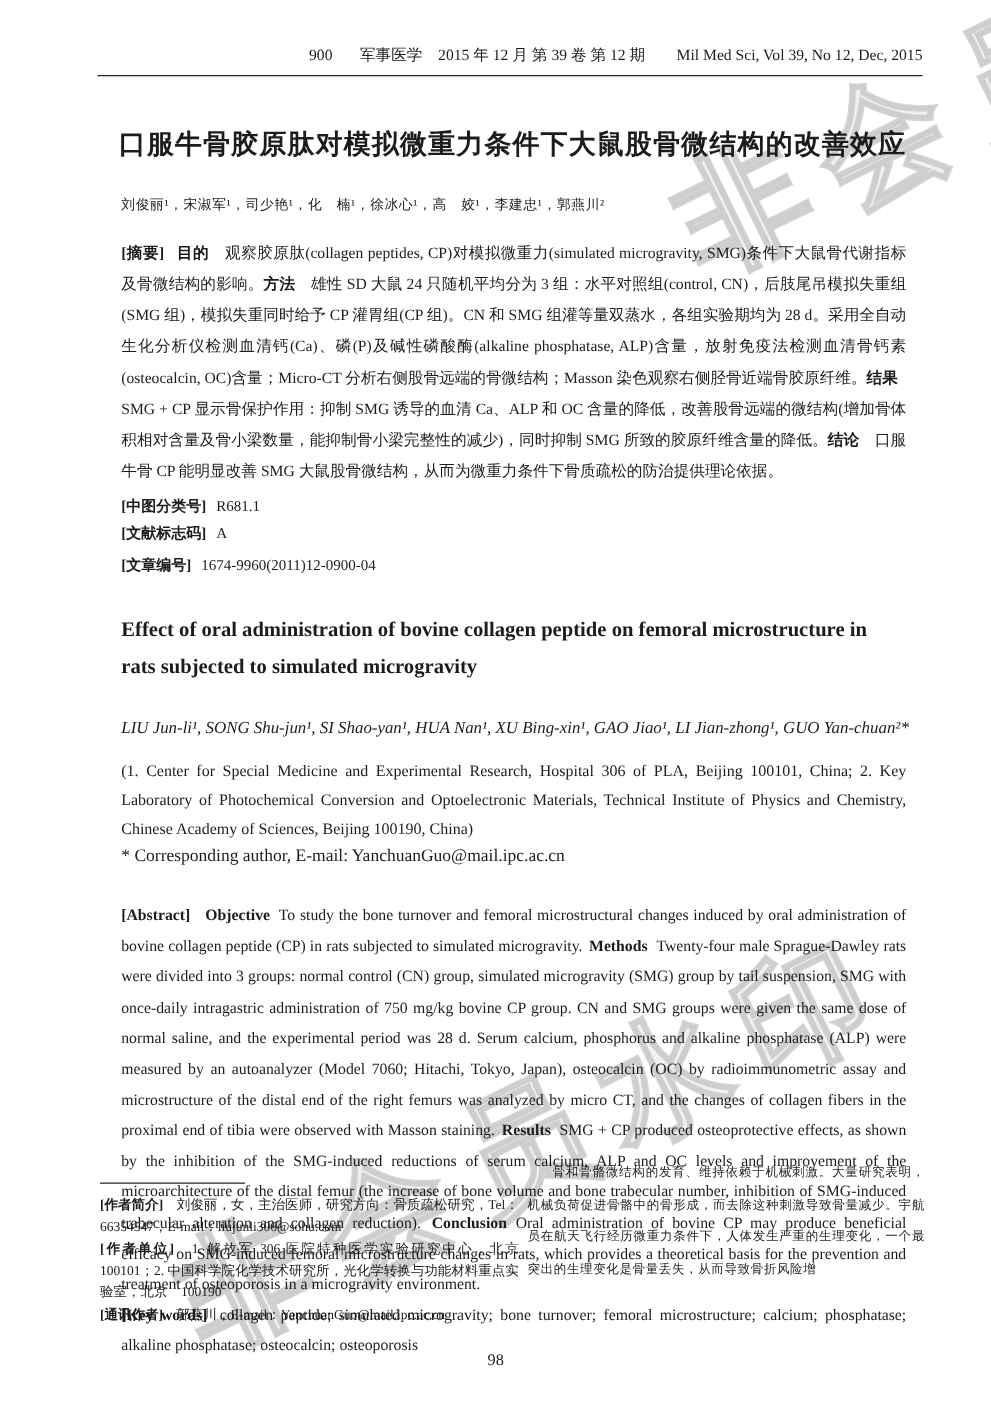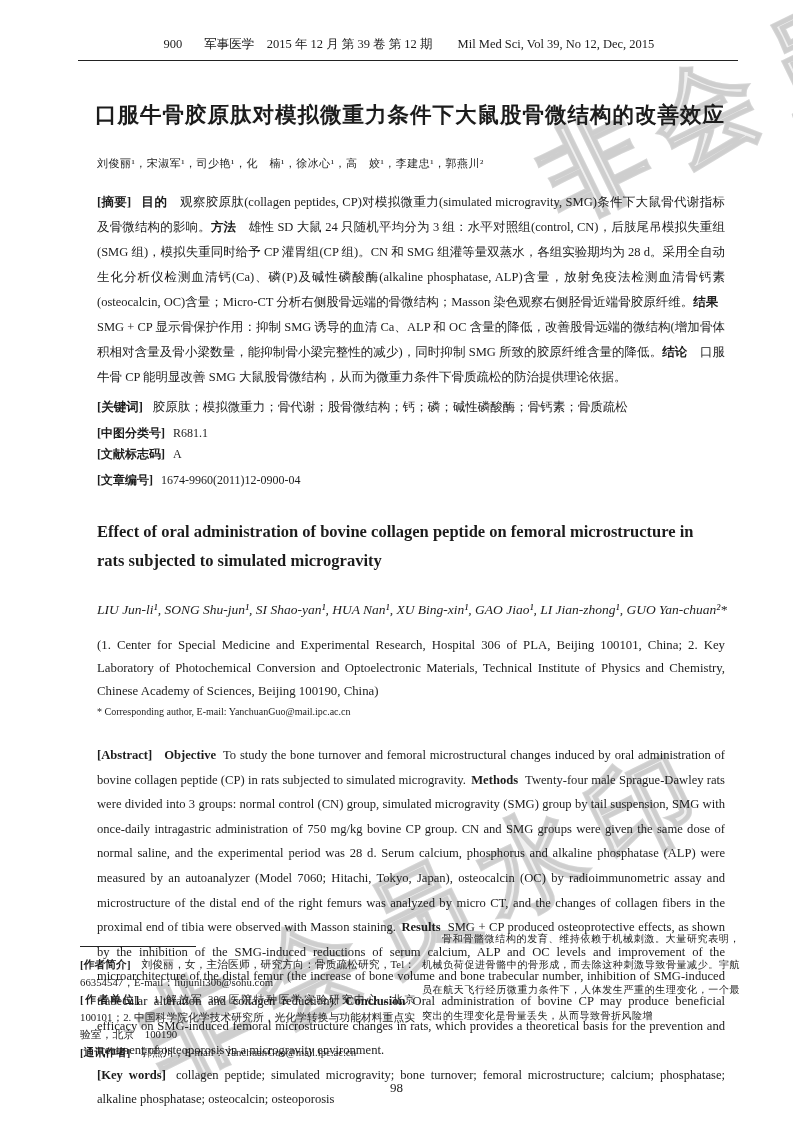--- a/index.html
+++ b/index.html
@@ -15,21 +15,21 @@
     font-size:104px; font-weight:bold; letter-spacing:20px;
     color:rgba(200,200,200,0.28);
     -webkit-text-stroke:2px rgba(178,178,178,0.55);
     transform:rotate(-26deg); transform-origin:left center;
   }
   #wm1 { left:150px; top:980px; }
   #wm2 { left:548px; top:120px; }
   
   .hdr {
     position:absolute; top:36px; left:80px; right:55px; z-index:2;
-    display:flex; justify-content:center; align-items:baseline;
+    display:flex; justify-content:flex-end; align-items:baseline;
     font-size:12.5px;
   }
   .hdr-right span { margin-left:22px; }
   .hdr-rule { position:absolute; top:60px; left:78px; right:55px; border-top:1.6px solid #222; z-index:2; }
   
   .content { position:absolute; top:80px; left:80px; right:53px; z-index:2; }
   .title-cn {
     margin-top:20px; text-align:center; font-size:21.5px; font-weight:bold;
     letter-spacing:1px;
   }
@@ -40,21 +40,21 @@
   .label { font-weight:bold; margin-right:10px; }
   .kw-cn { margin-top:6px; font-size:12.5px; line-height:22px; }
   .meta-row { margin-top:5px; font-size:12px; line-height:21px; display:flex;flex-direction:column; }
   .meta-row .cell-l { flex:0 0 55%; }
   .meta-row .val { margin-left:8px; font-weight:normal; }
   .title-en {
     margin:26px 30px 0 17px; font-size:16.5px; font-weight:bold; line-height:29px;
   }
   .authors-en { margin:23px 0 0 17px; font-style:italic; font-size:13.5px; line-height:23px; }
   .affil { margin-top:13px; font-size:12.8px; line-height:23px; text-align:justify; }
-  .corr { margin-left:17px; margin-top:3px; font-size:10px; }
+  .corr { margin-left:17px; margin-top:3px; font-size:14px; }
   .abs-en { margin-top:26px; font-size:12.6px; line-height:24.6px; text-align:justify; }
   .abs-en .seg-b { font-weight:bold; margin:0 7px 0 2px; }
   .abs-cn .seg-b { font-weight:bold; }
   .kw-en { margin-top:0; font-size:12.6px; line-height:24.6px; text-align:justify;font-family:Liberation Serif, serif; }
   
   .footnotes { position:absolute; left:80px; top:946px; width:335px; z-index:2;
     font-size:10.8px; line-height:17.5px; }
   .fn-rule { width:116px; border-top:1.3px solid #222; margin-bottom:9px; }
   .footnotes p { text-align:justify; }
   .bodycol { position:absolute; left:422px; top:926px; width:318px; z-index:2;
@@ -82,23 +82,20 @@
 
   <div class="content">
     <h1 class="title-cn">口服牛骨胶原肽对模拟微重力条件下大鼠股骨微结构的改善效应</h1>
 
     <p class="authors-cn">刘俊丽¹，宋淑军¹，司少艳¹，化　楠¹，徐冰心¹，高　姣¹，李建忠¹，郭燕川²</p>
 
     <p class="abs-cn blk">
       <span class="label">[摘要]</span><span><span class="seg-b">目的</span><span>　观察胶原肽(collagen peptides, CP)对模拟微重力(simulated microgravity, SMG)条件下大鼠骨代谢指标及骨微结构的影响。</span><span class="seg-b">方法</span><span>　雄性 SD 大鼠 24 只随机平均分为 3 组：水平对照组(control, CN)，后肢尾吊模拟失重组(SMG 组)，模拟失重同时给予 CP 灌胃组(CP 组)。CN 和 SMG 组灌等量双蒸水，各组实验期均为 28 d。采用全自动生化分析仪检测血清钙(Ca)、磷(P)及碱性磷酸酶(alkaline phosphatase, ALP)含量，放射免疫法检测血清骨钙素(osteocalcin, OC)含量；Micro-CT 分析右侧股骨远端的骨微结构；Masson 染色观察右侧胫骨近端骨胶原纤维。</span><span class="seg-b">结果</span><span>　SMG + CP 显示骨保护作用：抑制 SMG 诱导的血清 Ca、ALP 和 OC 含量的降低，改善股骨远端的微结构(增加骨体积相对含量及骨小梁数量，能抑制骨小梁完整性的减少)，同时抑制 SMG 所致的胶原纤维含量的降低。</span><span class="seg-b">结论</span><span>　口服牛骨 CP 能明显改善 SMG 大鼠股骨微结构，从而为微重力条件下骨质疏松的防治提供理论依据。</span></span>
     </p>
 
-    <p class="kw-cn blk">
-      <span class="label">[关键词]</span><span>胶原肽；模拟微重力；骨代谢；股骨微结构；钙；磷；碱性磷酸酶；骨钙素；骨质疏松</span>
-    </p>
 
     <div class="meta-row blk">
       <span class="cell-l">
         <span class="b">[中图分类号]</span><span class="val">R681.1</span>
       </span>
       <span>
         <span class="b">[文献标志码]</span><span class="val">A</span>
       </span>
     </div>
 

